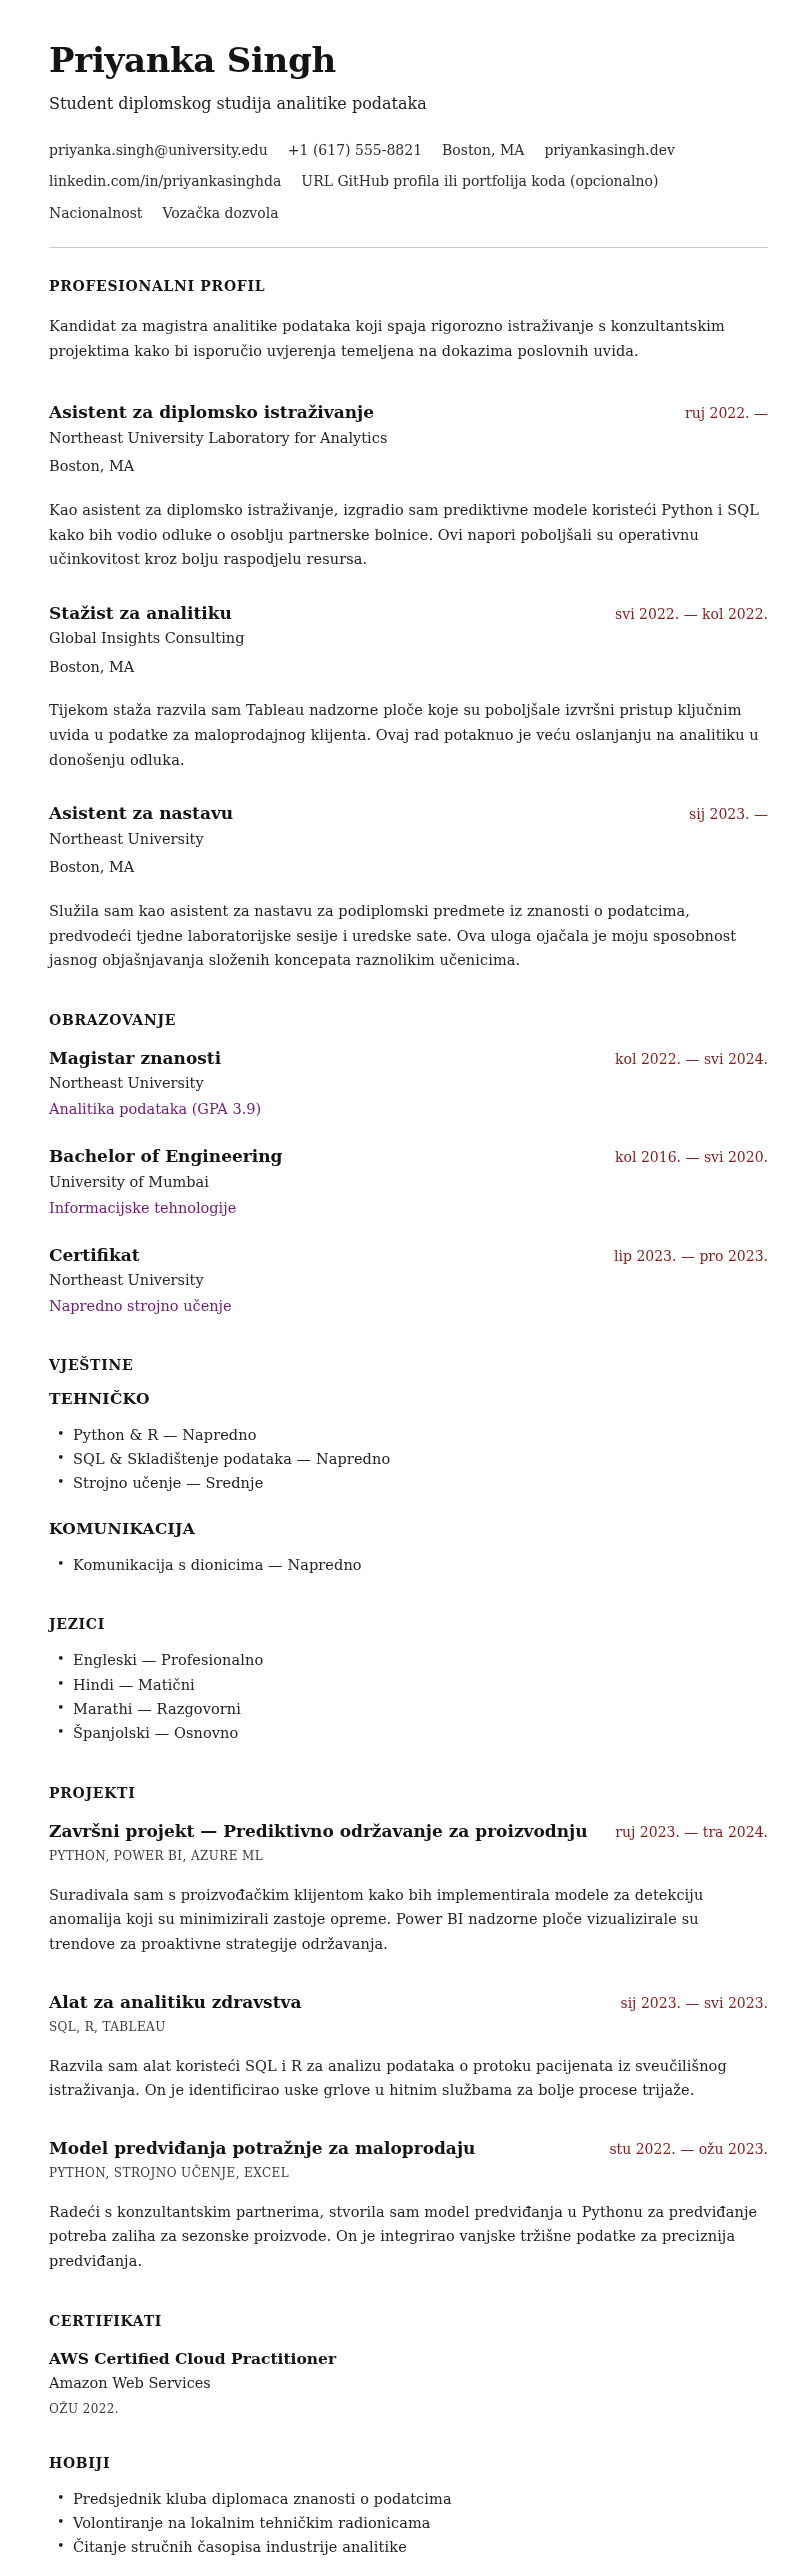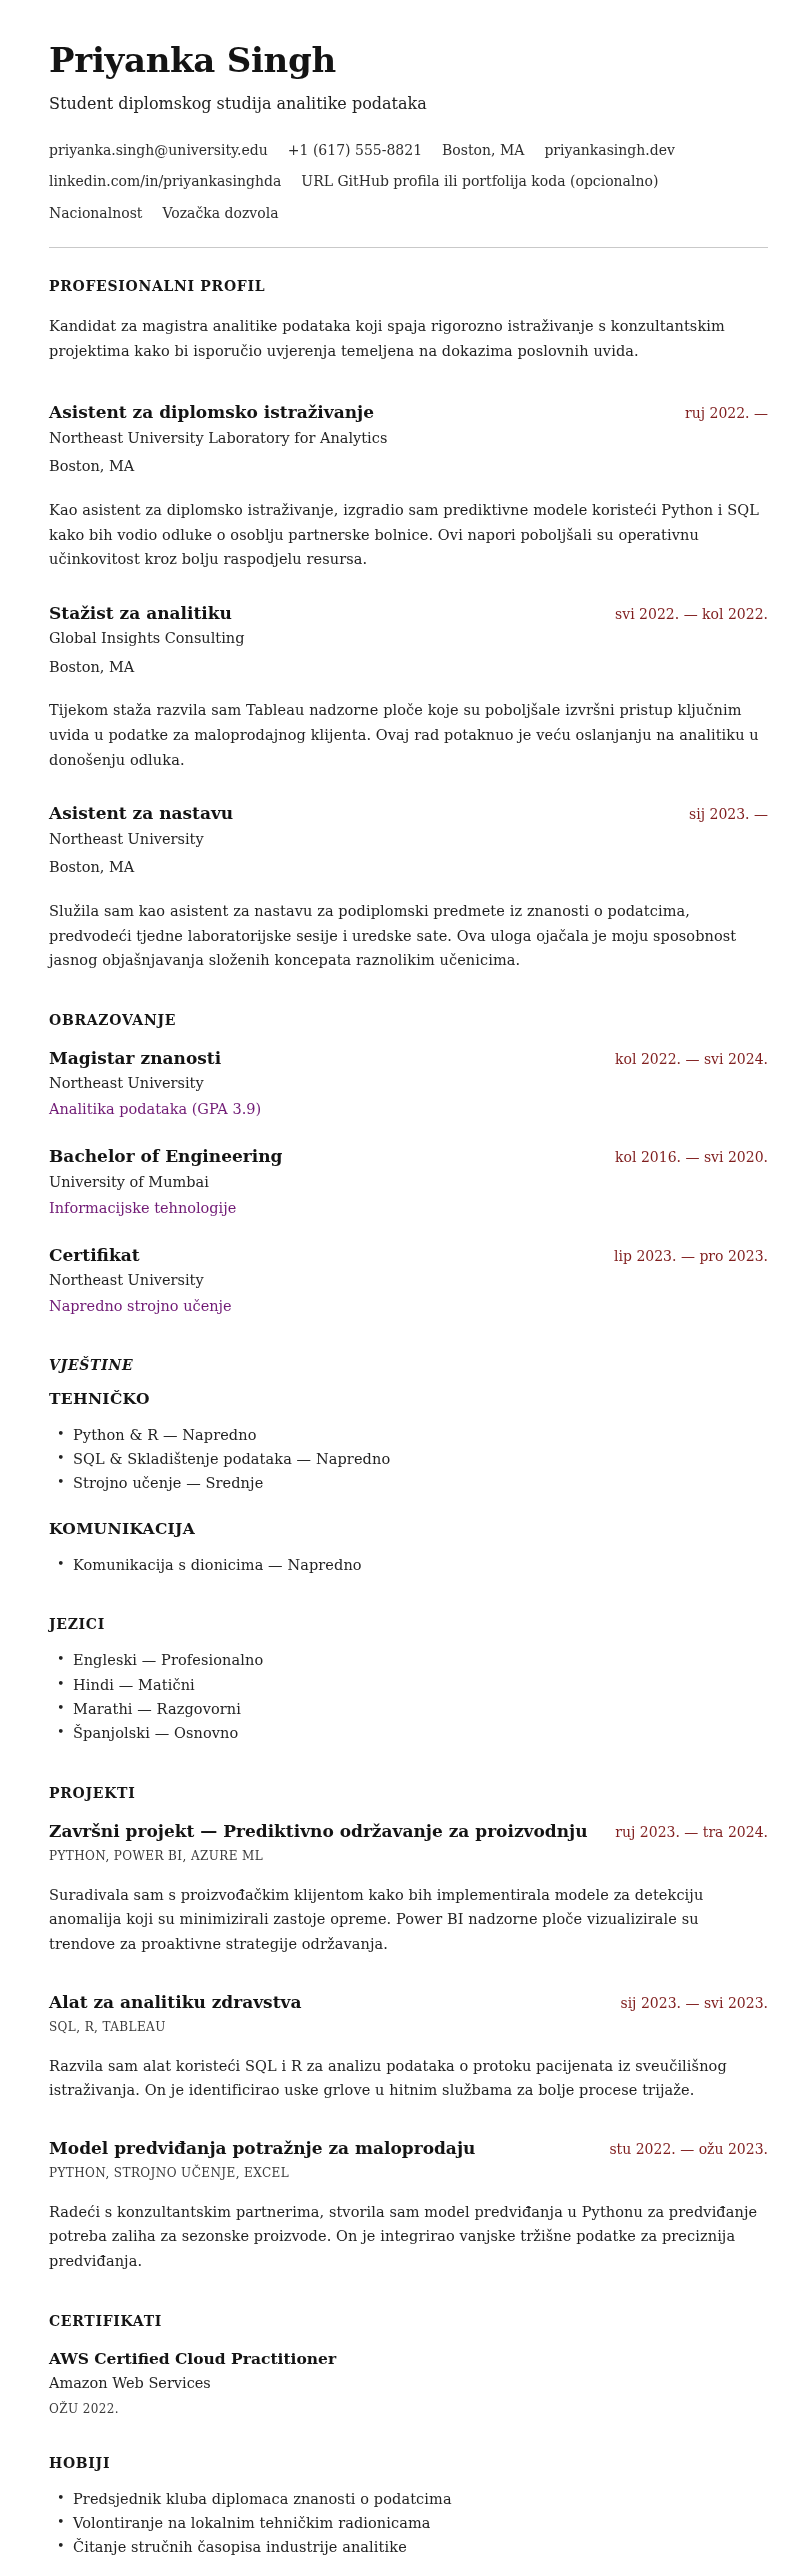--- a/index.html
+++ b/index.html
@@ -126,21 +126,21 @@
       <div class="entry-head">
         <h3 class="entry-title">Certifikat</h3>
         <span class="entry-dates">lip 2023. — pro 2023.</span>
       </div>
       <p class="entry-company">Northeast University</p>
       <p class="entry-field">Napredno strojno učenje</p>
     </article>
   </section>
 
   <section class="section">
-    <h2 class="section-heading" style="margin-bottom:16px;font-style:italic;">VJEŠTINE</h2>
+    <h2 class="section-heading" style="margin-bottom:16px;">VJEŠTINE</h2>
 
     <h3 class="subheading" style="margin-top:0;">TEHNIČKO</h3>
     <ul class="bullets">
       <li>Python &amp; R — Napredno</li>
       <li>SQL &amp; Skladištenje podataka — Napredno</li>
       <li>Strojno učenje — Srednje</li>
     </ul>
 
     <h3 class="subheading">KOMUNIKACIJA</h3>
     <ul class="bullets">

